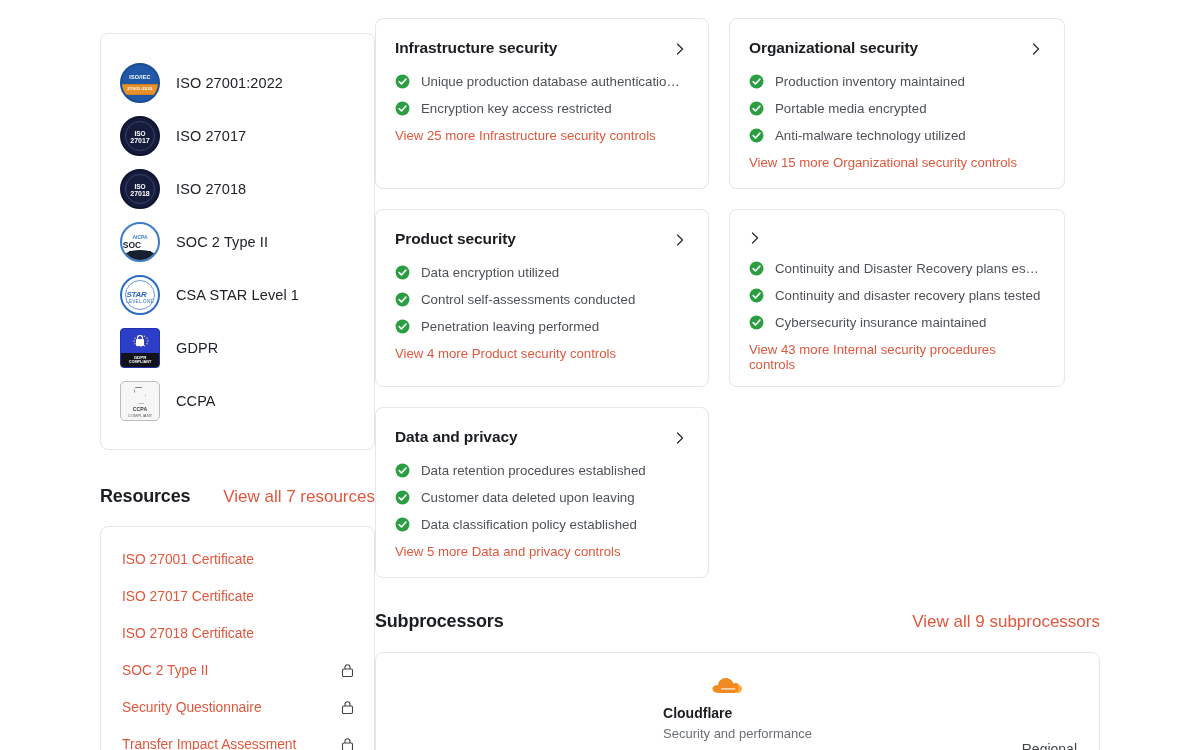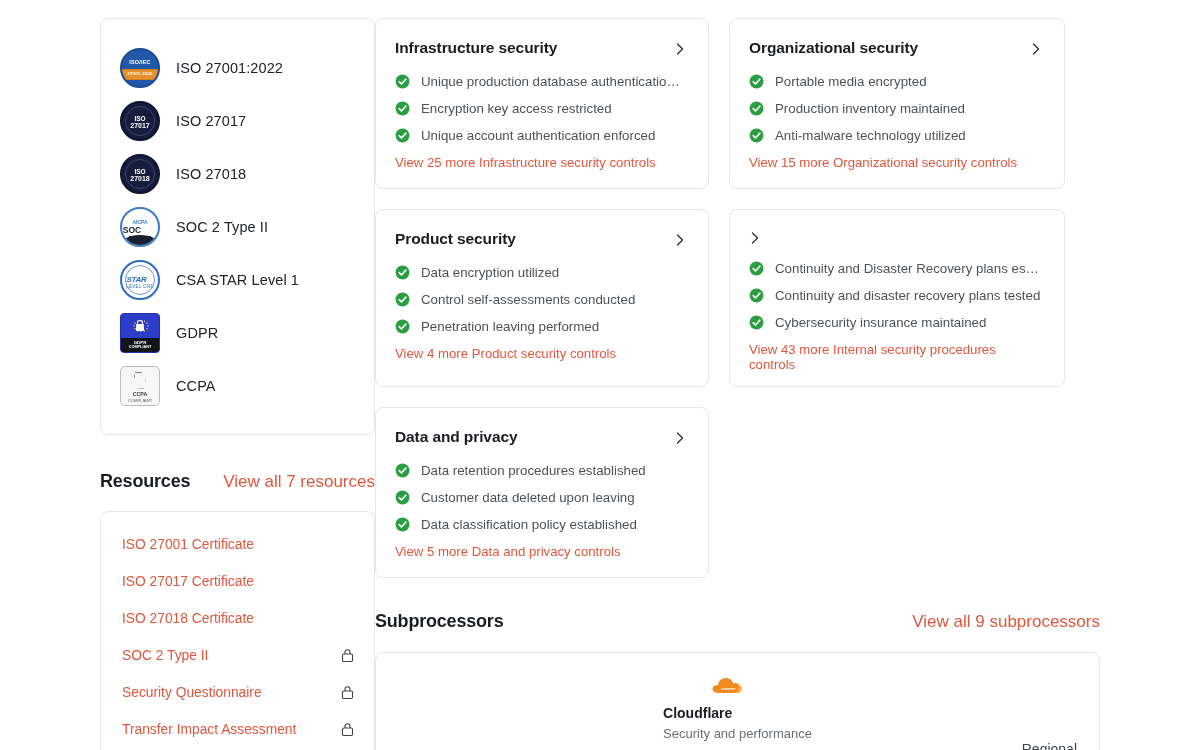--- a/index.html
+++ b/index.html
@@ -15,21 +15,21 @@
     position: relative;
     width: 1200px; height: 750px;
     display: flex;
     gap: 0;
   }
 
   
   .left-col {
     width: 375px;
     padding-left: 100px;
-    padding-top: 18px;
+    padding-top: 33px;
     flex: 0 0 375px;
   }
   .card {
     background: #fff;
     border: 1px solid #e4e6e8;
     border-radius: 8px;
   }
   .cert-card {
     width: 275px;
     padding: 22px 0 22px 0;
@@ -401,49 +401,42 @@
               </svg></span>
             <span class="ctrl-text">Unique production database authentication e...</span>
           </div>
           <div class="ctrl">
             <span class="check"><svg viewBox="0 0 16 16" width="15" height="15">
                 <circle cx="8" cy="8" r="7.4" fill="#2a9e41"></circle>
                 <path d="M4.4 8.2 L6.9 10.6 L11.6 5.5" stroke="#fff" stroke-width="1.7" fill="none" stroke-linecap="round" stroke-linejoin="round"></path>
               </svg></span>
             <span class="ctrl-text">Encryption key access restricted</span>
           </div>
-          <div class="ctrl">
-            <span class="check"><svg viewBox="0 0 16 16" width="15" height="15">
-                <circle cx="8" cy="8" r="7.4" fill="#2a9e41"></circle>
-                <path d="M4.4 8.2 L6.9 10.6 L11.6 5.5" stroke="#fff" stroke-width="1.7" fill="none" stroke-linecap="round" stroke-linejoin="round"></path>
-              </svg></span>
-            <span class="ctrl-text">Unique account authentication enforced</span>
-          </div>
           <div class="more-link">View 25 more Infrastructure security controls</div>
         </div>
         <div class="card sec-card">
           <div class="sec-head">
             <span class="sec-title">Organizational security</span>
             <span class="chev"><svg viewBox="0 0 12 16" width="12" height="16">
                 <path d="M3.5 3 L8.5 8 L3.5 13" stroke="#2a2e33" stroke-width="1.3" fill="none" stroke-linecap="round" stroke-linejoin="round"></path>
               </svg></span>
           </div>
           <div class="ctrl">
             <span class="check"><svg viewBox="0 0 16 16" width="15" height="15">
                 <circle cx="8" cy="8" r="7.4" fill="#2a9e41"></circle>
                 <path d="M4.4 8.2 L6.9 10.6 L11.6 5.5" stroke="#fff" stroke-width="1.7" fill="none" stroke-linecap="round" stroke-linejoin="round"></path>
               </svg></span>
+            <span class="ctrl-text">Production inventory maintained</span>
+          </div>
+          <div class="ctrl">
+            <span class="check"><svg viewBox="0 0 16 16" width="15" height="15">
+                <circle cx="8" cy="8" r="7.4" fill="#2a9e41"></circle>
+                <path d="M4.4 8.2 L6.9 10.6 L11.6 5.5" stroke="#fff" stroke-width="1.7" fill="none" stroke-linecap="round" stroke-linejoin="round"></path>
+              </svg></span>
             <span class="ctrl-text">Portable media encrypted</span>
-          </div>
-          <div class="ctrl">
-            <span class="check"><svg viewBox="0 0 16 16" width="15" height="15">
-                <circle cx="8" cy="8" r="7.4" fill="#2a9e41"></circle>
-                <path d="M4.4 8.2 L6.9 10.6 L11.6 5.5" stroke="#fff" stroke-width="1.7" fill="none" stroke-linecap="round" stroke-linejoin="round"></path>
-              </svg></span>
-            <span class="ctrl-text">Production inventory maintained</span>
           </div>
           <div class="ctrl">
             <span class="check"><svg viewBox="0 0 16 16" width="15" height="15">
                 <circle cx="8" cy="8" r="7.4" fill="#2a9e41"></circle>
                 <path d="M4.4 8.2 L6.9 10.6 L11.6 5.5" stroke="#fff" stroke-width="1.7" fill="none" stroke-linecap="round" stroke-linejoin="round"></path>
               </svg></span>
             <span class="ctrl-text">Anti-malware technology utilized</span>
           </div>
           <div class="more-link">View 15 more Organizational security controls</div>
         </div>

